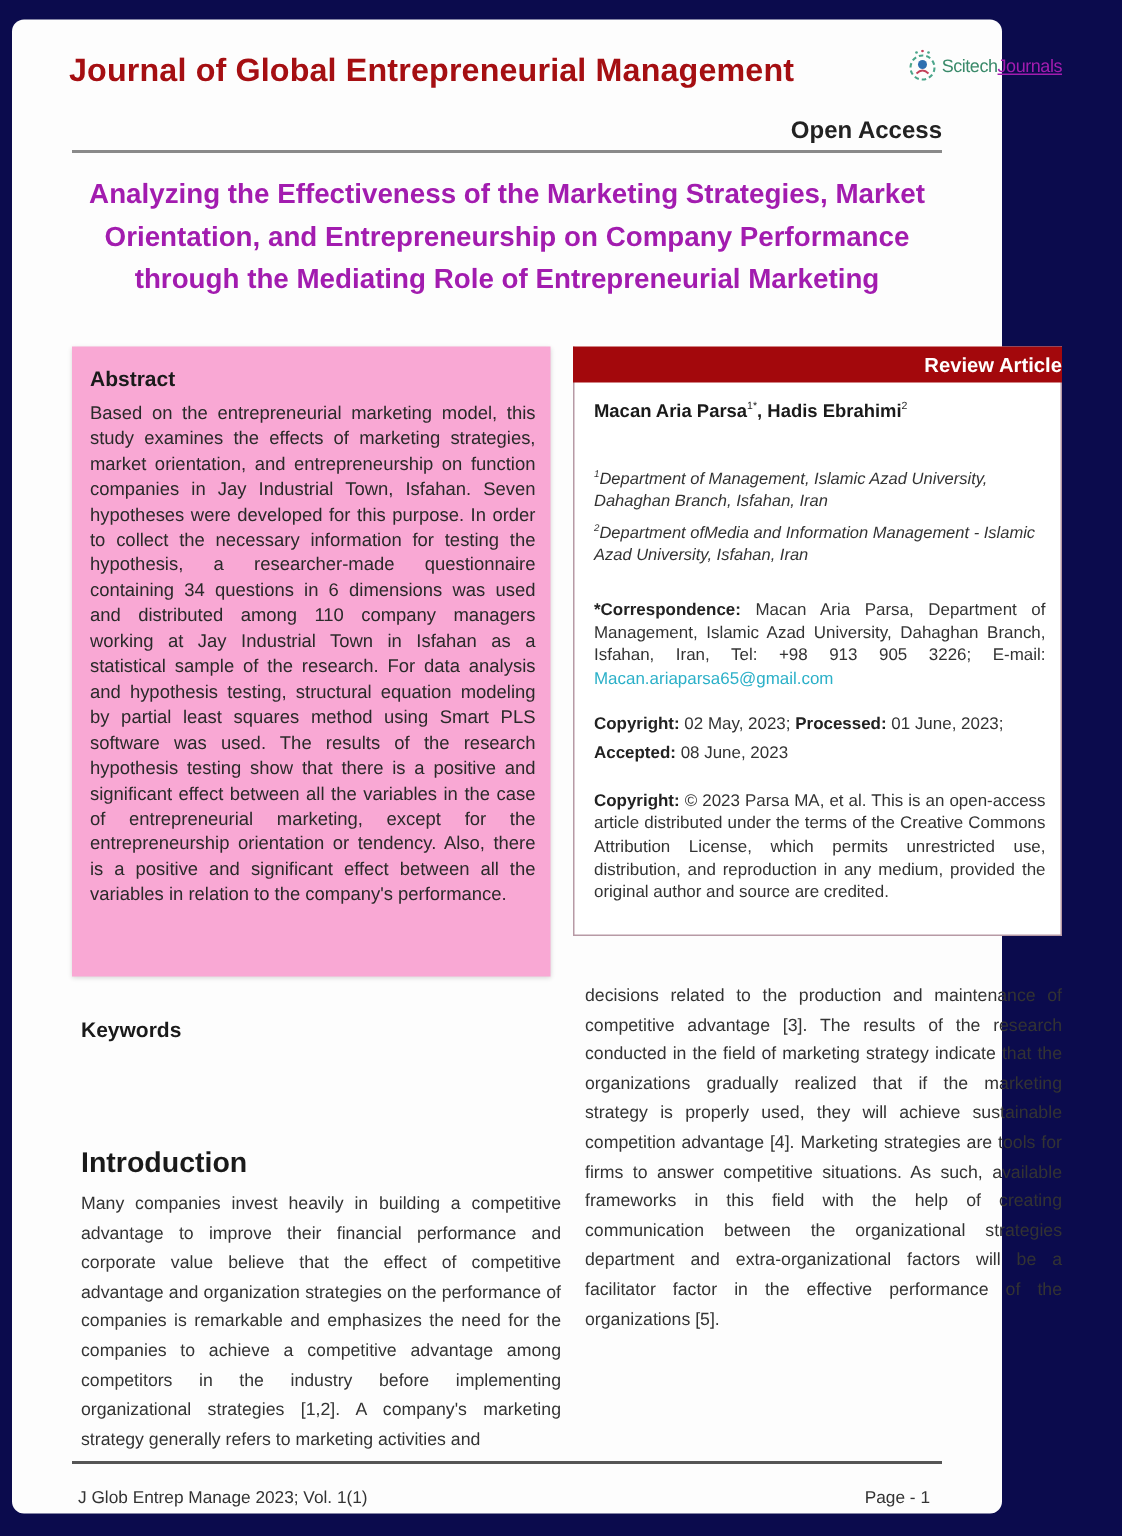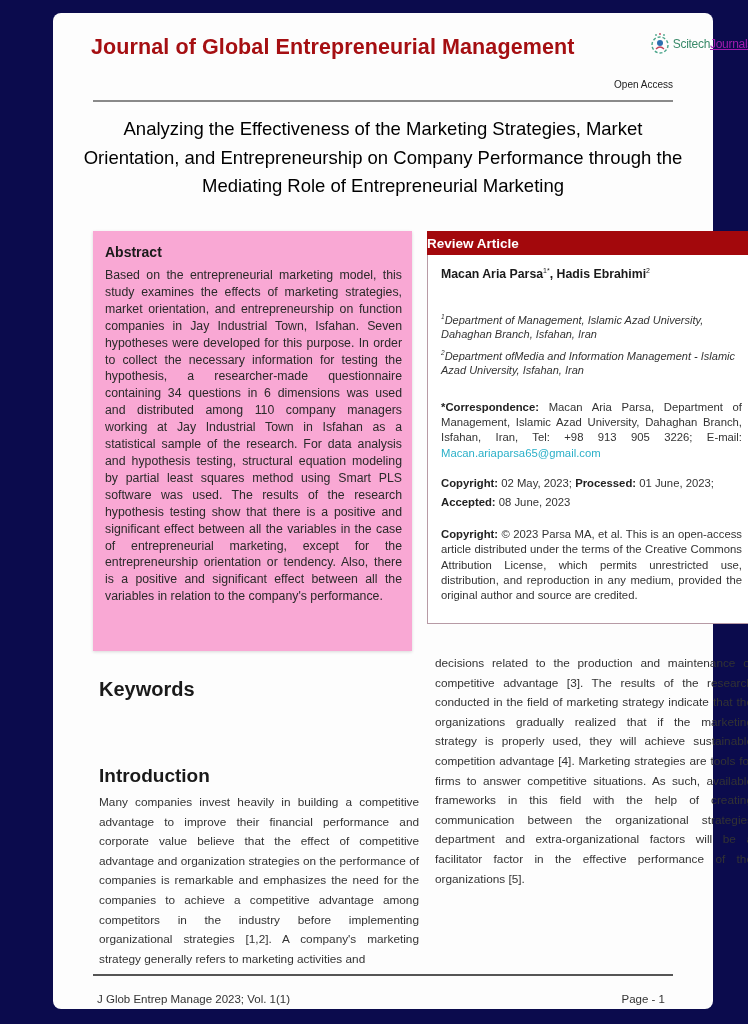--- a/index.html
+++ b/index.html
@@ -4,82 +4,82 @@
 <style>
   html, body { margin: 0; padding: 0; }
   body {
     width: 748px; height: 1024px; overflow: hidden;
     background: #0b0b4d;
     font-family: "Liberation Sans", sans-serif;
     color: #222;
   }
   .page {
     position: absolute; left: 8px; top: 13px; width: 660px; height: 996px;
-    background: #fdfdfd; border-radius: 8px; margin-left: 45px;
+    background: #fdfdfd; border-radius: 8px;
   }
   .header {
     position: absolute; left: 38px; top: 22px; width: 662px; height: 40px;
   }
   .journal-title {
     position: absolute; left: 0; top: 0;
     font-size: 21.5px; font-weight: bold; color: #a50f12; letter-spacing: 0.1px;
     white-space: nowrap;
   }
   .publisher-logo {
     position: absolute; right: 0; top: -2px; display: flex; align-items: center; gap: 3px;
   }
   .logo-mark {
     width: 20px; height: 22px; position: relative;
   }
   .logo-text { font-size: 12px; color: #3a8a6a; font-family: "Liberation Sans Narrow","Liberation Sans", sans-serif; letter-spacing: -0.3px; }
   .logo-text b { color: #a21caf; font-weight: normal; text-decoration: underline; }
   .open-access {
     position: absolute; right: 40px; top: 66px;
-    font-size: 10px; font-weight: normal; color: #222;
+    font-size: 16px; font-weight: bold; color: #222;
   }
   .hr-top { position: absolute; left: 40px; right: 40px; top: 87px; height: 2px; background: #8a8a8a; }
   .article-title {
     position: absolute; left: 30px; right: 30px; top: 102px;
-    text-align: center; font-size: 18.5px; font-weight: normal; line-height: 28.5px; color: #000000;
+    text-align: center; font-size: 18.5px; font-weight: bold; line-height: 28.5px; color: #a21caf;
   }
   .abstract-box {
     position: absolute; left: 40px; top: 218px; width: 319px; height: 420px;
     background: #f9a8d4; box-shadow: 0 1px 3px rgba(0,0,0,0.15);
   }
   .abstract-heading { position: absolute; left: 12px; top: 13px; font-size: 14px; font-weight: bold; color: #1a1a1a; }
   .abstract-text {
     position: absolute; left: 12px; right: 10px; top: 36px;
     font-size: 12.3px; line-height: 16.9px; text-align: justify; color: #2a2a2a;
   }
   .review-box {
     position: absolute; left: 374px; top: 218px; width: 324px; height: 392px;
     border: 1px solid #b79aa5; border-top: none; background: #fff;
   }
   .review-header {
-    height: 24px; background: #a3080c; color: #fff; text-align: left;
+    height: 24px; background: #a3080c; color: #fff; text-align: right;
     font-size: 13.5px; font-weight: bold; line-height: 25px; margin: 0 -1px;
   }
   .authors { position: absolute; left: 13px; top: 36px; font-size: 12.3px; font-weight: bold; color: #1a1a1a; }
   .authors sup { font-size: 7px; font-weight: normal; }
   .affil { position: absolute; left: 13px; right: 10px; font-size: 11px; font-style: italic; line-height: 14.5px; color: #333; }
   .affil sup { font-size: 6.5px; }
   .corr {
     position: absolute; left: 13px; right: 10px; top: 169px;
     font-size: 11.3px; line-height: 15.2px; text-align: justify; color: #333;
   }
   .corr b { color: #222; }
   .email { color: #2bb0c8; }
   .dates { position: absolute; left: 13px; right: 8px; top: 243px; font-size: 11.3px; line-height: 19px; color: #333; }
   .dates b { color: #222; }
   .copyright {
     position: absolute; left: 13px; right: 10px; top: 296px;
     font-size: 11.3px; line-height: 15.3px; text-align: justify; color: #333;
   }
   .copyright b { color: #222; }
-  .keywords-heading { position: absolute; left: 46px; top: 665px; font-size: 20px; font-weight: bold; color: #1a1a1a; }
+  .keywords-heading { position: absolute; left: 46px; top: 665px; font-size: 14px; font-weight: bold; color: #1a1a1a; }
   .keywords-text { position: absolute; left: 46px; width: 320px; top: 688px; font-size: 12.4px; line-height: 16.5px; color: #333; }
   .intro-heading { position: absolute; left: 46px; top: 752px; font-size: 19px; font-weight: bold; color: #1a1a1a; }
   .body-text { font-size: 11.8px; line-height: 19.6px; text-align: justify; color: #333; position: absolute; }
   .body-left { left: 46px; width: 320px; top: 780px; }
   .body-right-1 { left: 382px; width: 318px; top: 641px; }
   .body-right-2 { left: 382px; width: 318px; top: 873px; }
   .hr-bottom { position: absolute; left: 40px; right: 40px; top: 961px; height: 1.5px; background: #555; }
   .footer-left { position: absolute; left: 44px; top: 980px; font-size: 11.5px; color: #333; }
   .footer-right { position: absolute; right: 48px; top: 980px; font-size: 11.5px; color: #333; }
 </style>

